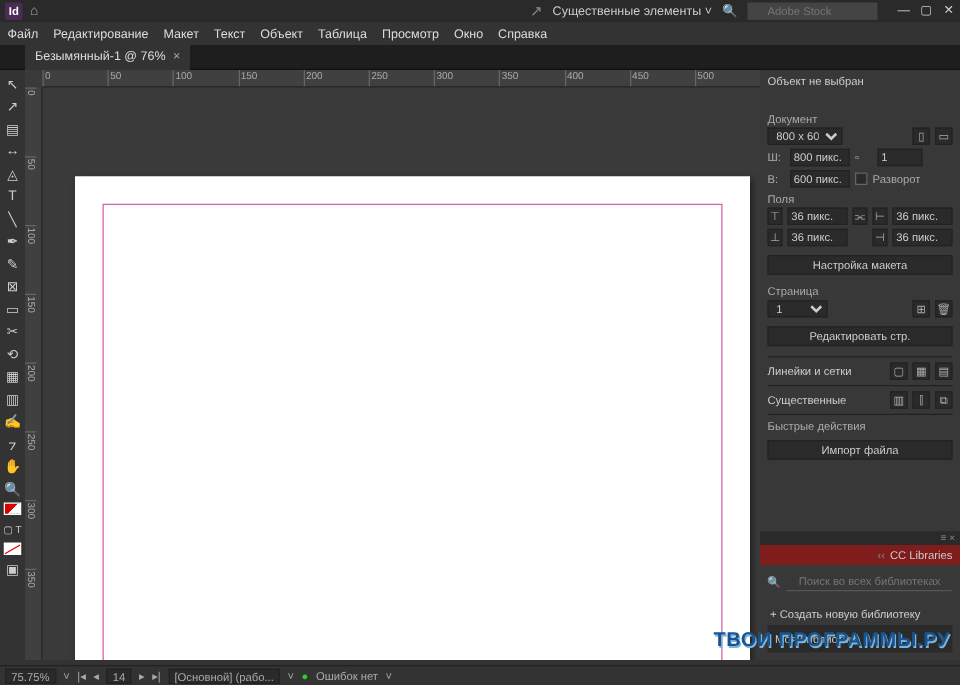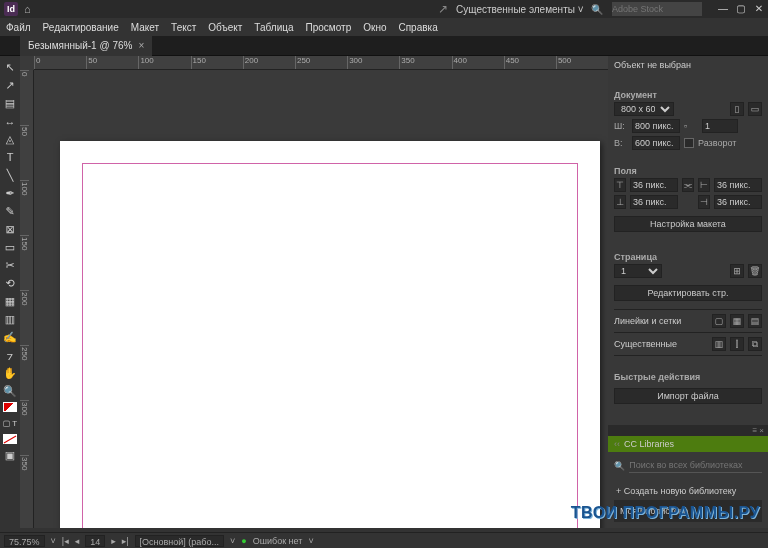--- a/index.html
+++ b/index.html
@@ -3,21 +3,21 @@
 <meta charset="utf-8">
 <style>
 * { box-sizing: border-box; margin: 0; padding: 0; font-family: Arial, sans-serif; }
 body { width: 768px; height: 548px; background: #333; color: #ccc; font-size: 10px; overflow: hidden; position: relative; }
 .titlebar { height: 18px; background: #2a2a2a; display: flex; align-items: center; padding: 0 4px; }
 .logo { width: 14px; height: 14px; background: #4b2c54; color: #fff; text-align: center; line-height: 14px; font-size: 9px; font-weight: bold; border-radius: 2px; }
 .home-icon { margin-left: 6px; color: #aaa; font-size: 11px; }
 .titlebar-right { margin-left: auto; display: flex; align-items: center; gap: 8px; }
 .cloud-icon { color: #888; font-size: 12px; }
 .share-btn { color: #ccc; font-size: 10px; cursor: pointer; }
-.search { width: 90px; height: 14px; background: #444; border: none; color: #888; font-size: 9px; padding: 0 0; outline: none; }
+.search { width: 104px; height: 14px; background: #444; border: none; color: #888; font-size: 9px; padding: 0 16px; outline: none; }
 .win-btns { display: flex; gap: 8px; margin-left: 8px; }
 .win-btn { width: 10px; height: 10px; color: #ccc; cursor: pointer; text-align: center; line-height: 10px; }
 .menubar { height: 18px; background: #333; display: flex; align-items: center; padding: 0 6px; gap: 12px; }
 .menu-item { color: #ddd; font-size: 10px; cursor: pointer; }
 .tab-row { height: 20px; background: #1e1e1e; display: flex; align-items: center; border-bottom: 1px solid #111; }
 .tab { height: 20px; background: #333; color: #ddd; font-size: 10px; padding: 0 8px; display: flex; align-items: center; gap: 6px; margin-left: 20px; }
 .tab-close { color: #aaa; cursor: pointer; }
 .workspace { display: flex; height: 472px; }
 .toolbar { width: 20px; background: #333; display: flex; flex-direction: column; padding-top: 2px; }
 .tool { width: 20px; height: 18px; display: flex; align-items: center; justify-content: center; color: #ccc; cursor: pointer; font-size: 11px; }
@@ -27,33 +27,33 @@
 .ruler-tick { width: 55px; font-size: 8px; color: #aaa; border-left: 1px solid #666; padding-left: 1px; }
 .ruler-v { position: absolute; top: 14px; left: 0; bottom: 0; width: 14px; background: #404040; border-right: 1px solid #222; }
 .ruler-vtick { height: 55px; font-size: 8px; color: #aaa; border-top: 1px solid #666; writing-mode: vertical-rl; padding-top: 1px; }
 .page { position: absolute; top: 85px; left: 40px; width: 540px; height: 410px; background: #fff; box-shadow: 2px 2px 6px rgba(0,0,0,0.5); }
 .margin-box { position: absolute; top: 22px; left: 22px; right: 22px; bottom: 22px; border: 1px solid #d063a8; }
 .panels { width: 160px; background: #383838; display: flex; flex-direction: column; font-size: 9px; }
 .panel-tabs { display: flex; height: 18px; background: #2a2a2a; }
 .panel-tab { padding: 0 8px; line-height: 18px; color: #aaa; cursor: pointer; }
 .panel-tab.active { background: #383838; color: #ddd; border-bottom: 1px solid #fff; }
 .panel-body { padding: 4px 6px; flex: 1; overflow: hidden; }
-.sect-label { color: #aaa; font-size: 9px; margin: 16px 0 2px; font-weight: bold; }
+.sect-label { color: #aaa; font-size: 9px; margin: 4px 0 2px; }
 .row { display: flex; align-items: center; gap: 4px; margin-bottom: 3px; }
 .field { background: #2a2a2a; border: 1px solid #222; color: #ccc; font-size: 9px; height: 14px; padding: 0 2px; }
 .field.w60 { width: 60px; }
 .field.w48 { width: 48px; }
 .field.w36 { width: 36px; }
 .icon-btn { width: 14px; height: 14px; background: #2a2a2a; border: 1px solid #222; display: flex; align-items: center; justify-content: center; cursor: pointer; color: #aaa; font-size: 9px; }
 .wide-btn { width: 100%; height: 16px; background: #2a2a2a; border: 1px solid #222; color: #ccc; font-size: 9px; cursor: pointer; margin: 4px 0; }
 .lbl { color: #aaa; font-size: 9px; width: 14px; }
 .sep { height: 1px; background: #222; margin: 4px 0; }
-.lib-header { background: #4d7c0f; padding: 3px 6px; display: flex; align-items: center; }
+.lib-header { background: #7f1d1d; padding: 3px 6px; display: flex; align-items: center; justify-content: flex-end; }
 .lib-header::before { content: "‹‹"; color: #888; margin-right: 4px; }
-.lib-search { width: 100%; background: transparent; border: none; border-bottom: 1px solid #555; color: #888; font-size: 9px; padding: 2px 0; outline: none; margin: 6px 0; }
+.lib-search { width: 100%; background: transparent; border: none; border-bottom: 1px solid #555; color: #888; font-size: 9px; padding: 2px 0; outline: none; margin: 6px 0; text-align: center; }
 .lib-item { padding: 4px 2px; color: #ccc; cursor: pointer; }
 .statusbar { position: absolute; bottom: 0; left: 0; right: 0; height: 16px; background: #333; display: flex; align-items: center; padding: 0 4px; gap: 6px; font-size: 9px; color: #aaa; border-top: 1px solid #222; }
 .status-field { background: #2a2a2a; border: 1px solid #222; padding: 0 4px; height: 12px; line-height: 12px; }
 .watermark { position: absolute; right: 8px; bottom: 26px; font-size: 16px; font-weight: bold; color: #1a5490; text-shadow: 1px 1px 0 #7bb3db; letter-spacing: 0.5px; }
 .checkbox { width: 10px; height: 10px; border: 1px solid #666; background: #2a2a2a; cursor: pointer; }
 </style>
 </head>
 <body>
 
 <div class="titlebar">

